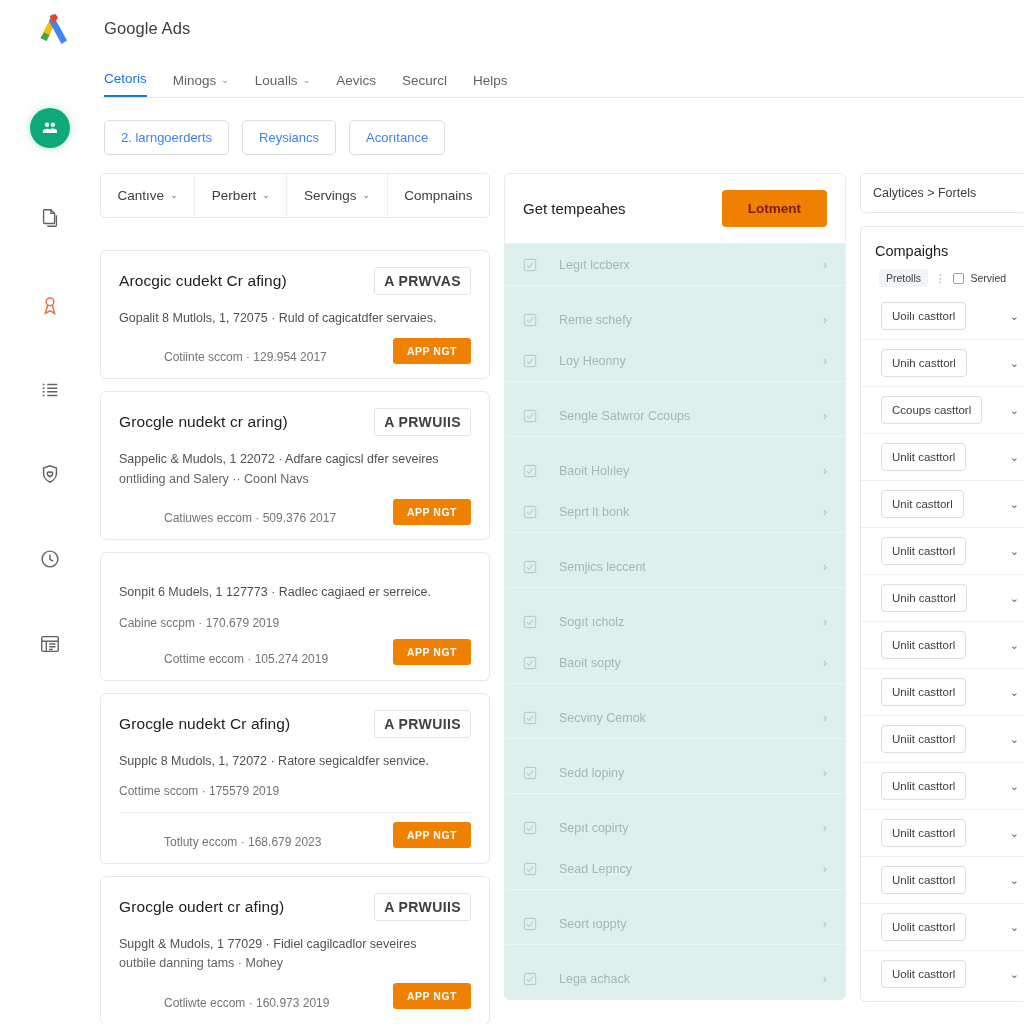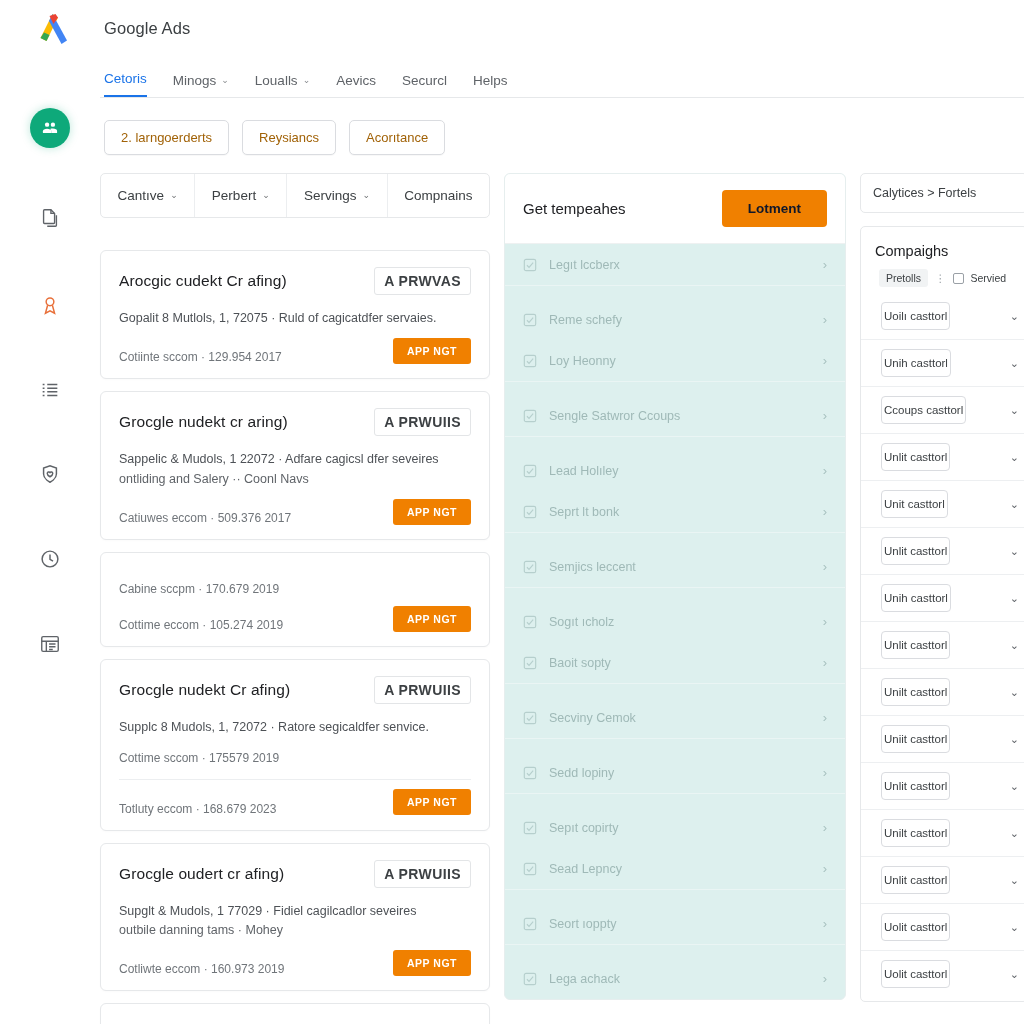--- a/index.html
+++ b/index.html
@@ -62,21 +62,21 @@
     display: flex; align-items: center; gap: 5px; cursor: pointer;
     white-space: nowrap;
   }
   .navtab.active { color: #1a73e8; border-bottom: 2.5px solid #1a73e8; }
   .caret { font-size: 9px; line-height: 1; opacity: .75; }
 
   
   .pillrow { display: flex; gap: 13px; padding: 22px 0 18px 4px; }
   .pill {
     border: 1px solid #dadce0; border-radius: 5px;
-    background: #fff; font-size: 13px; color: #a16207;
+    background: #fff; font-size: 13px; color: #3b82f6;
     padding: 9px 16px; cursor: pointer; white-space: nowrap;
     box-shadow: 0 1px 1px rgba(0,0,0,.03);
   }
 
   
   .columns { display: flex; gap: 14px; align-items: flex-start; }
   .col-left  { width: 390px; flex: 0 0 390px; }
   .col-mid   { width: 342px; flex: 0 0 342px; }
   .col-right { width: 168px; flex: 0 0 168px; }
 
@@ -105,44 +105,44 @@
   .adcard-head { display: flex; justify-content: space-between; align-items: center; }
   .adcard-title { font-size: 15.5px; color: #202124; letter-spacing: .1px; }
   .adbadge {
     border: 1px solid #e3e5e7; border-radius: 3px; background: #fff;
     font-size: 14px; font-weight: bold; color: #3c4043;
     padding: 5px 9px; letter-spacing: .4px; white-space: nowrap;
   }
   .adcard-desc { font-size: 12.5px; color: #4d5156; margin-top: 14px; line-height: 1.55; }
   .adcard-desc2 { font-size: 12.5px; color: #5f6368; line-height: 1.55; }
   .adcard-meta { font-size: 12px; color: #70757a; margin-top: 13px; }
-  .adcard-foot { display: flex; justify-content: space-between; align-items: center; margin-top: 9px; }
+  .adcard-foot { display: flex; justify-content: space-between; align-items: center; margin-top: 9px; margin-left: 45px; }
   .adcard-rule { border-top: 1px solid #eceef0; margin: 14px 0 0 0; }
   .cta {
     background: #f08000; color: #fff; border: none; border-radius: 3px;
     font-size: 10.5px; font-weight: bold; letter-spacing: .5px;
     padding: 7px 14px; cursor: pointer; white-space: nowrap;
   }
 
   
   .midpanel {
     border-radius: 6px; overflow: hidden;
     background: #ddf0ee; border: 1px solid #e6eeee;
   }
   .midpanel-head {
     background: #fff; display: flex; align-items: center; justify-content: space-between;
     padding: 16px 18px; border-bottom: 1px solid #eef1f1; gap: 44px;
   }
   .midpanel-title { font-size: 15px; color: #202124; }
   .cta-lg {
-    background: #f08000; color: #0f172a; border: none; border-radius: 4px;
+    background: #f08000; color: #7f1d1d; border: none; border-radius: 4px;
     font-size: 13.5px; font-weight: bold; padding: 11px 26px; cursor: pointer;
   }
   .midrow {
-    display: flex; align-items: center; gap: 12px;
+    display: flex; align-items: center; gap: 22px;
     padding: 13px 18px; cursor: pointer;
   }
   .midrow .chk { width: 14px; height: 14px; flex: 0 0 14px; color: #b6cfcd; }
   .midrow .lbl { flex: 1 1 auto; font-size: 12.5px; color: #9fb9b7; }
   .midrow .chev { font-size: 13px; color: #a8c2c0; }
   .midsep { height: 1px; background: #eaf5f4; margin: 0; }
   .midgap { height: 13px; }
 
   
   .breadcrumbbox {
@@ -156,21 +156,21 @@
   .rp-filter .tag { background:#f1f3f4; border-radius: 3px; padding: 3px 7px; }
   .rp-filter .sepdot { color: #9aa0a6; }
   .rp-box { width: 11px; height: 11px; border: 1px solid #9aa0a6; border-radius: 2px; display:inline-block; }
   .rp-row {
     display: flex; align-items: center; justify-content: space-between;
     padding: 9px 6px 9px 20px; border-top: 1px solid #edeff1;
   }
   .rp-row.first { border-top: none; }
   .rp-btn {
     border: 1px solid #dadce0; border-radius: 4px; background: #fff;
-    font-size: 11.5px; color: #3c4043; padding: 7px 2px; cursor: pointer; white-space: nowrap;
+    font-size: 11.5px; color: #3c4043; padding: 7px 10px; cursor: pointer; white-space: nowrap;
   }
   .rp-chev { font-size: 11px; color: #5f6368; padding-right: 2px; }
 </style>
 </head>
 <body>
 
 <div id="app">
 
   <div class="rail">
     <div class="rail-icon primary">
@@ -311,20 +311,21 @@
           </div>
           <div class="adcard-desc">Sappelic &amp; Mudols, 1 22072 · Adfare cagicsl dfer seveires</div>
           <div class="adcard-desc2">ontliding and Salery ·· Coonl Navs</div>
           <div class="adcard-foot">
             <div class="adcard-meta">Catiuwes eccom · 509.376 2017</div>
             <button class="cta">APP NGT</button>
           </div>
         </div>
 
         <div class="adcard">
+          <div class="adcard-desc">Sonpit 6 Mudels, 1 127773 · Radlec cagiaed er serreice.</div>
           <div class="adcard-meta">Cabine sccpm · 170.679 2019</div>
           <div class="adcard-foot">
             <div class="adcard-meta">Cottime eccom · 105.274 2019</div>
             <button class="cta">APP NGT</button>
           </div>
         </div>
 
         <div class="adcard">
           <div class="adcard-head">
             <div class="adcard-title">Grocgle nudekt Cr afing)</div>
@@ -402,21 +403,21 @@
                 <span class="lbl">Sengle Satwror Ccoups</span>
                 <span class="chev">›</span>
               </div>
               <div class="midsep"></div>
               <div class="midgap"></div>
               <div class="midrow">
                 <span class="chk"><svg width="14" height="14" viewBox="0 0 16 16" fill="none" stroke="currentColor" stroke-width="1.3">
                     <rect x="1.5" y="1.5" width="13" height="13" rx="2"></rect>
                     <path d="M4.5 8.3 6.9 10.7 11.6 5.4"></path>
                   </svg></span>
-                <span class="lbl">Lead Holıley</span>
+                <span class="lbl">Baoit Holıley</span>
                 <span class="chev">›</span>
               </div>
               <div class="midrow">
                 <span class="chk"><svg width="14" height="14" viewBox="0 0 16 16" fill="none" stroke="currentColor" stroke-width="1.3">
                     <rect x="1.5" y="1.5" width="13" height="13" rx="2"></rect>
                     <path d="M4.5 8.3 6.9 10.7 11.6 5.4"></path>
                   </svg></span>
                 <span class="lbl">Seprt lt bonk</span>
                 <span class="chev">›</span>
               </div>

